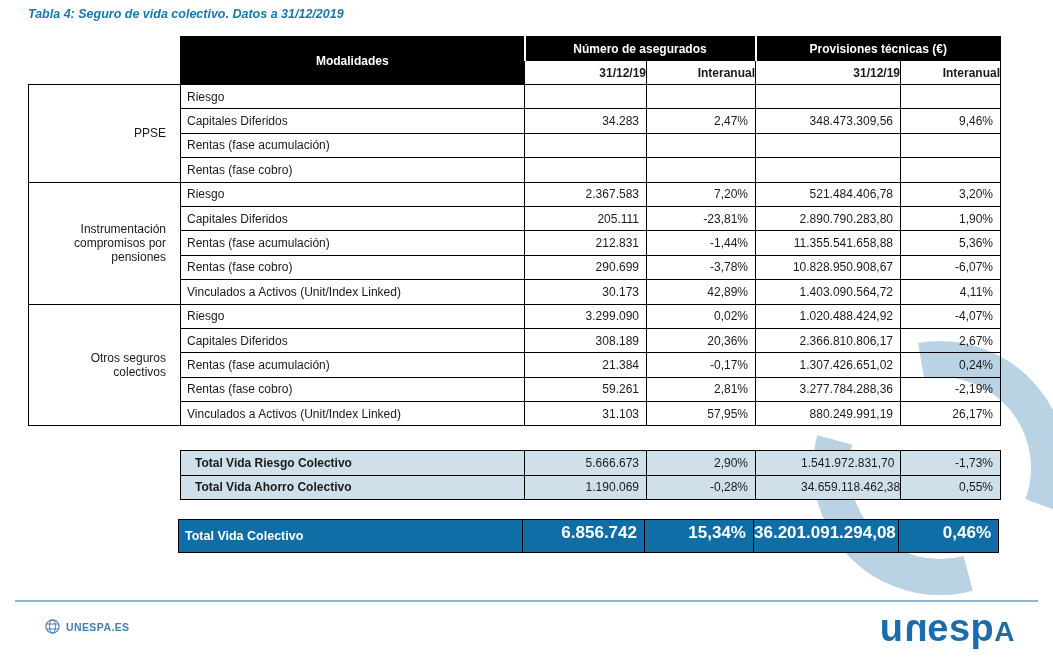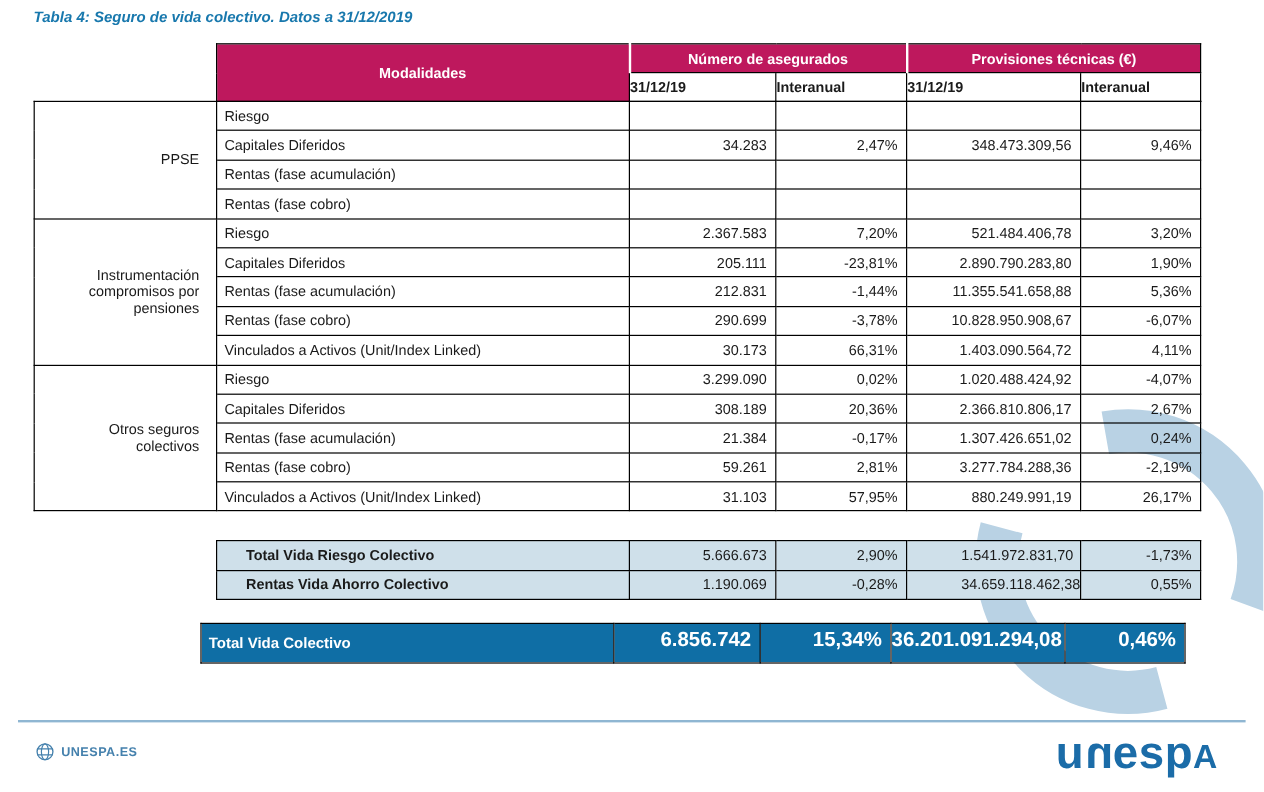--- a/index.html
+++ b/index.html
@@ -15,53 +15,53 @@
 
   .title { position:absolute; left:28px; top:7px; font-size:12.5px; font-style:italic;
            font-weight:700; color:#1878ad; }
 
   table { border-collapse:collapse; table-layout:fixed; }
   td { font-size:12px; overflow:hidden; white-space:nowrap; }
 
   
   .hdr { position:absolute; left:180px; top:36px; width:820px; }
   .hdr tr.r1 { height:24px; } .hdr tr.r2 { height:24px; }
-  .hdr td.bh { background:#be185d; color:#fff; font-weight:700; text-align:center;
+  .hdr td.bh { background:#000000; color:#fff; font-weight:700; text-align:center;
                vertical-align:middle; border:1px solid #000; }
   .hdr td.bh.sep { border-left:2px solid #fff; }
-  .hdr td.sub { background:#fff; font-weight:700; text-align:left; vertical-align:middle;
+  .hdr td.sub { background:#fff; font-weight:700; text-align:right; vertical-align:middle;
                 border:1px solid #000; }
 
   
   .bodytab { position:absolute; left:28px; top:84px; width:972px; border:1.5px solid #000; }
   .bodytab tr { height:24.4px; }
   .bodytab td { border:1px solid #000; background:transparent; vertical-align:middle; }
   td.grp { text-align:right; font-size:12px; line-height:14px; white-space:normal; padding:0 14px; }
   td.mdl { padding-left:6px; }
   td.num { text-align:right; padding-right:7px; }
 
   
   .totals { position:absolute; left:180px; top:450px; width:820px; }
   .totals tr { height:24.6px; }
   .totals td { border:1.8px solid #000; background:#cfe0ea; vertical-align:middle; }
-  .totals td.lbl { font-weight:700; padding-left:24px; }
+  .totals td.lbl { font-weight:700; padding-left:14px; }
   .totals td.num { background:#cfe0ea;padding-left:45px; }
 
   
-  .grand { position:absolute; left:167px; top:519px; width:820px; }
+  .grand { position:absolute; left:178px; top:519px; width:820px; }
   .grand tr { height:33px; }
   .grand td { background:#0F6EA5; color:#fff; font-weight:700; border:1.5px solid #000; }
   .grand td + td { border-left:1px solid #09486f; }
   .grand td.lbl { vertical-align:middle; padding-left:6px; font-size:12.5px; }
   .grand td.num { vertical-align:top; padding-top:3px; text-align:right; padding-right:7px;
                   font-size:17px; }
 
   
   .rule { position:absolute; left:15px; top:600px; width:1023px; height:1.5px; background:#8fb6d2; }
-  .site { position:absolute; left:30px; top:619px; display:flex; align-items:center; gap:6px;
+  .site { position:absolute; left:45px; top:619px; display:flex; align-items:center; gap:6px;
           color:#4581ad; font-size:10.5px; font-weight:700; letter-spacing:.4px; cursor:pointer; }
   .logo { position:absolute; right:38px; top:608px; color:#1b6ca8; font-weight:700;
           font-size:38px; letter-spacing:0.5px; line-height:40px; }
   .logo .flip { display:inline-block; transform:scaleX(-1); }
   .logo .capA { font-size:28px; }
 </style>
 </head>
 <body>
 
 <div class="stage">
@@ -166,21 +166,21 @@
       <tr>
         <td class="mdl">Rentas (fase cobro)</td>
         <td class="num">290.699</td>
         <td class="num">-3,78%</td>
         <td class="num">10.828.950.908,67</td>
         <td class="num">-6,07%</td>
       </tr>
       <tr>
         <td class="mdl">Vinculados a Activos (Unit/Index Linked)</td>
         <td class="num">30.173</td>
-        <td class="num">66,31%</td>
+        <td class="num">42,89%</td>
         <td class="num">1.403.090.564,72</td>
         <td class="num">4,11%</td>
       </tr>
 
       <tr>
         <td class="grp" rowspan="5">Otros seguros colectivos</td>
         <td class="mdl">Riesgo</td>
         <td class="num">3.299.090</td>
         <td class="num">0,02%</td>
         <td class="num">1.020.488.424,92</td>
@@ -227,21 +227,21 @@
         </colgroup>
       <tbody>
           <tr>
         <td class="lbl">Total Vida Riesgo Colectivo</td>
         <td class="num">5.666.673</td>
         <td class="num">2,90%</td>
         <td class="num">1.541.972.831,70</td>
         <td class="num">-1,73%</td>
       </tr>
       <tr>
-        <td class="lbl">Rentas Vida Ahorro Colectivo</td>
+        <td class="lbl">Total Vida Ahorro Colectivo</td>
         <td class="num">1.190.069</td>
         <td class="num">-0,28%</td>
         <td class="num">34.659.118.462,38</td>
         <td class="num">0,55%</td>
       </tr>
     </tbody>
       </table>
 
     <table class="grand">
       <colgroup>

